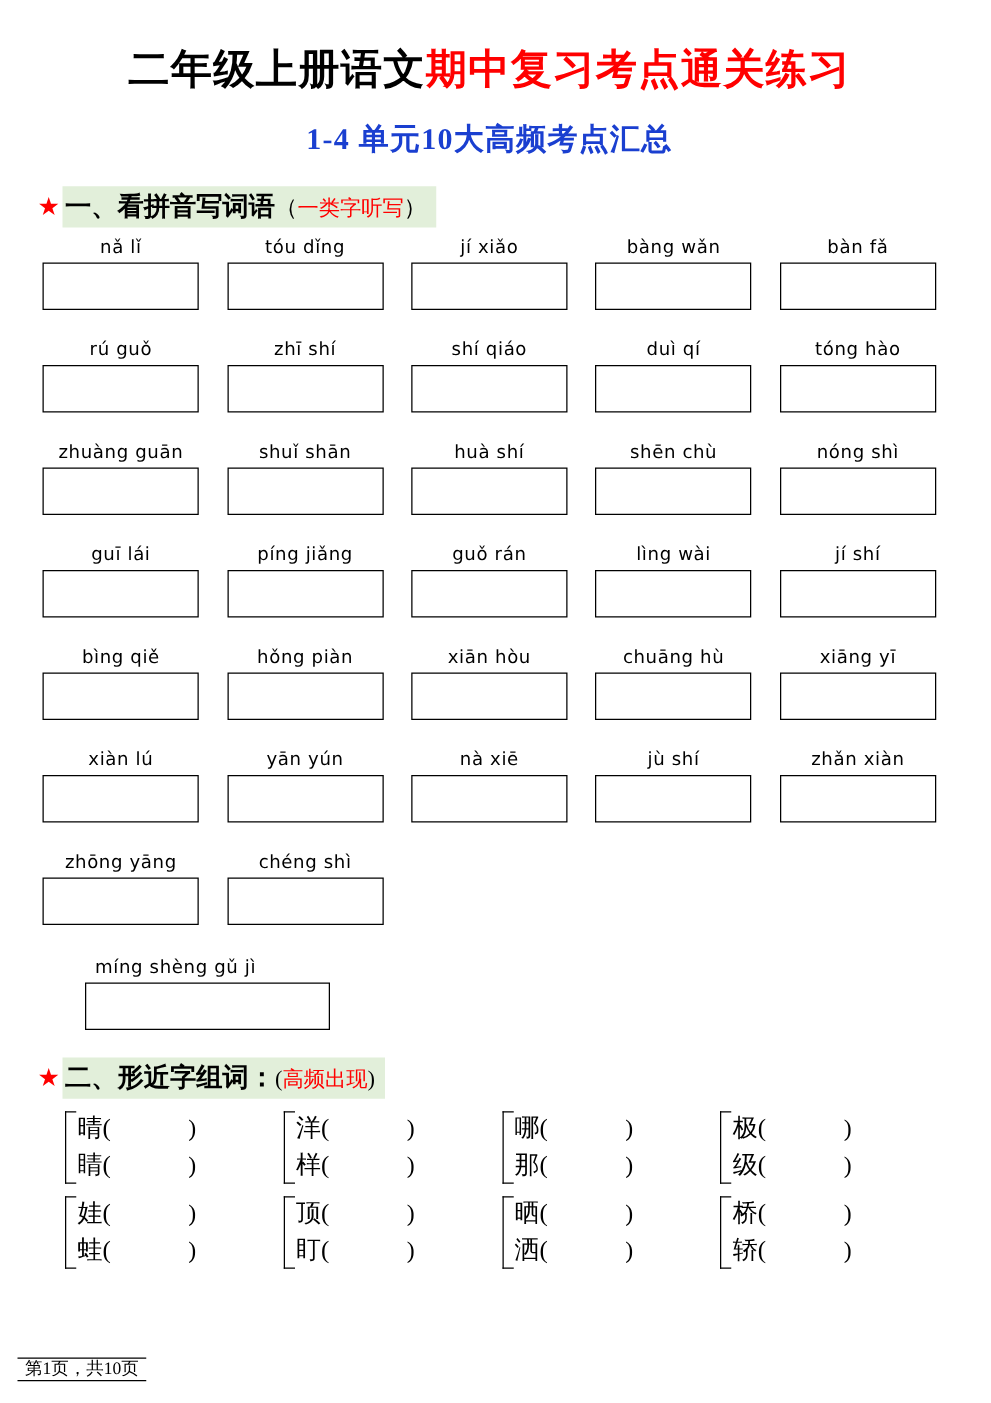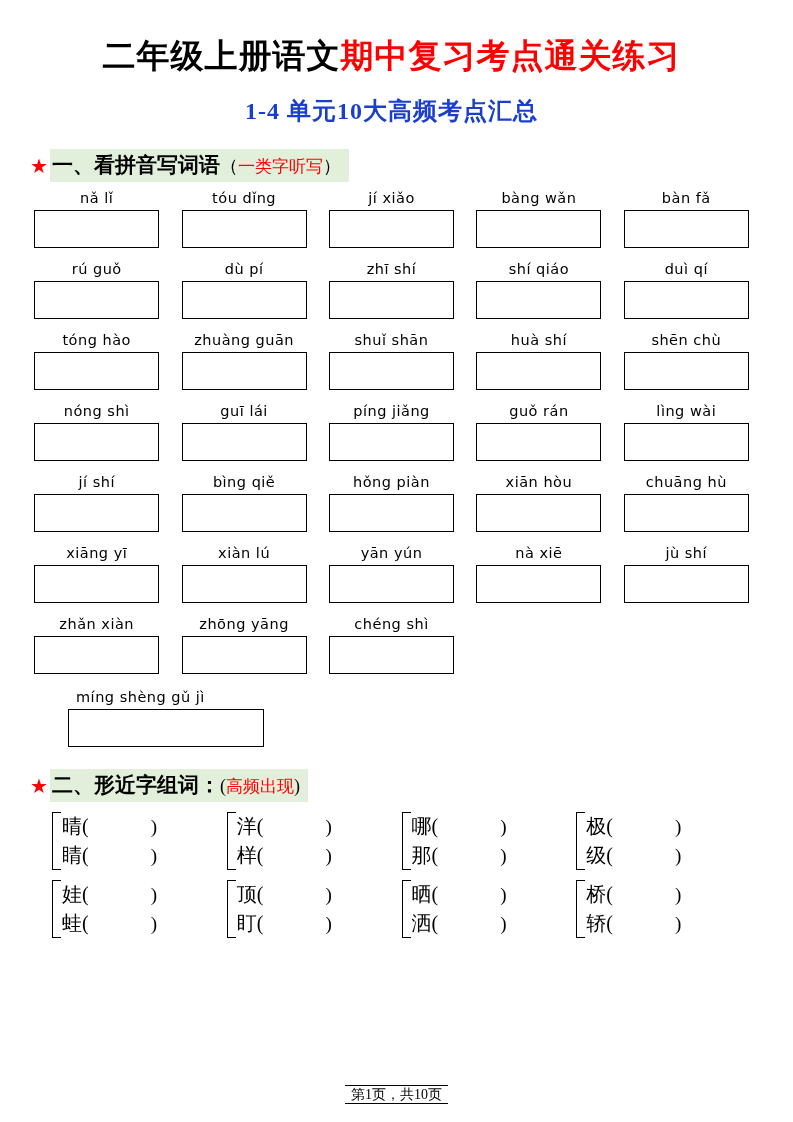--- a/index.html
+++ b/index.html
@@ -83,21 +83,21 @@
     margin-top: 8px;
     display: grid;
     grid-template-columns: repeat(5, 1fr);
     column-gap: 14px;
     row-gap: 0px;
   }
   .cell {
     display: flex;
     flex-direction: column;
     align-items: center;
-    margin-bottom: 13px;
+    margin-bottom: 24px;
   }
   .pinyin {
     font-family: "DejaVu Sans", sans-serif;
     font-size: 14.5px;
     letter-spacing: 0.5px;
     color: #000;
     margin-bottom: 4px;
     white-space: nowrap;
   }
   .writebox {
@@ -154,24 +154,24 @@
   }
   .pair-line .ch { font-size: 20px; }
   .pair-line .blank {
     display: inline-block;
     min-width: 62px;
   }
 
   
   .footer {
     position: absolute;
-    left: 0;
+    left: 14px;
     right: 0;
     bottom: 18px;
-    text-align: center;
+    text-align: left;
     font-family: "Liberation Serif", serif;
     font-size: 14px;
     color: #000;
   }
   .footer span {
     border-top: 1px solid #000;
     border-bottom: 1px solid #000;
     padding: 1px 6px;
   }
 </style>
@@ -212,24 +212,20 @@
     <div class="cell">
         <span class="pinyin">bàn fǎ</span>
         <span class="writebox"></span>
       </div>
 
     <div class="cell">
         <span class="pinyin">rú guǒ</span>
         <span class="writebox"></span>
       </div>
     <div class="cell">
-        <span class="pinyin">dù pí</span>
-        <span class="writebox"></span>
-      </div>
-    <div class="cell">
         <span class="pinyin">zhī shí</span>
         <span class="writebox"></span>
       </div>
     <div class="cell">
         <span class="pinyin">shí qiáo</span>
         <span class="writebox"></span>
       </div>
     <div class="cell">
         <span class="pinyin">duì qí</span>
         <span class="writebox"></span>

